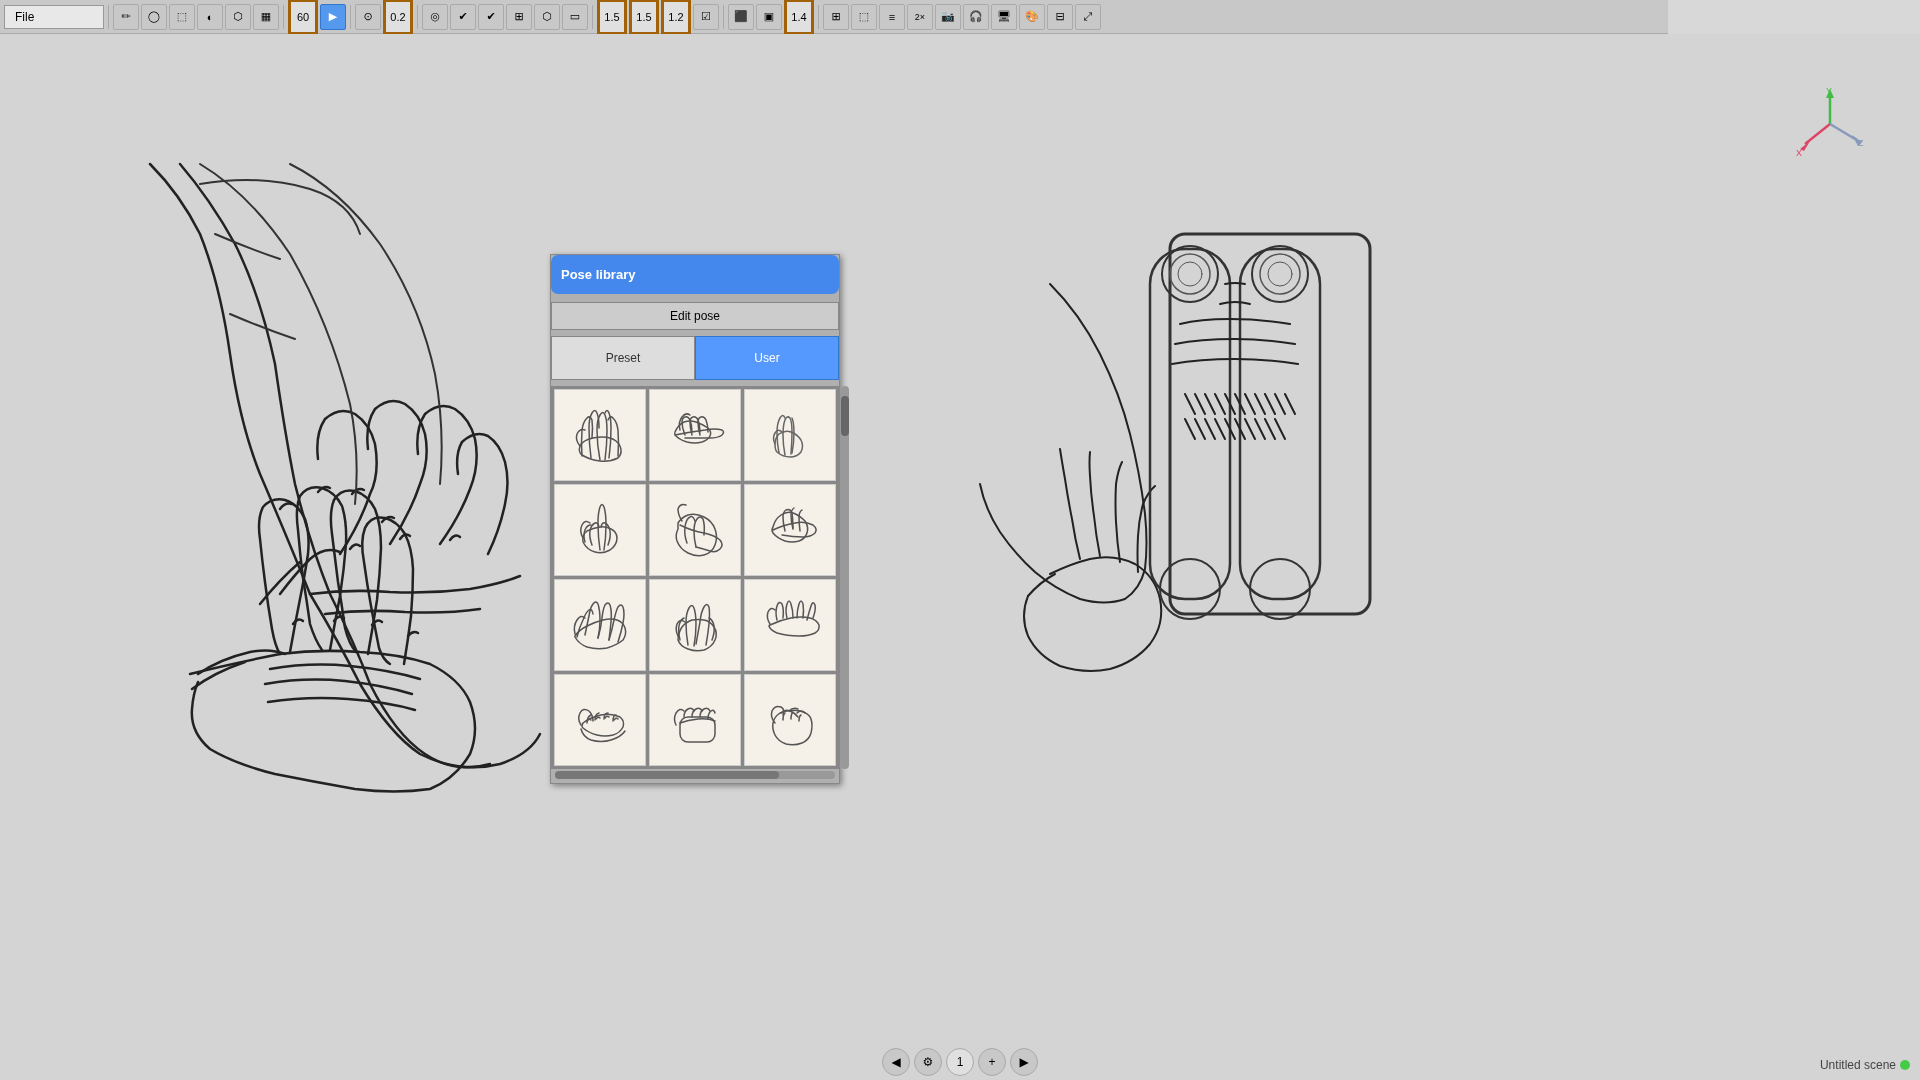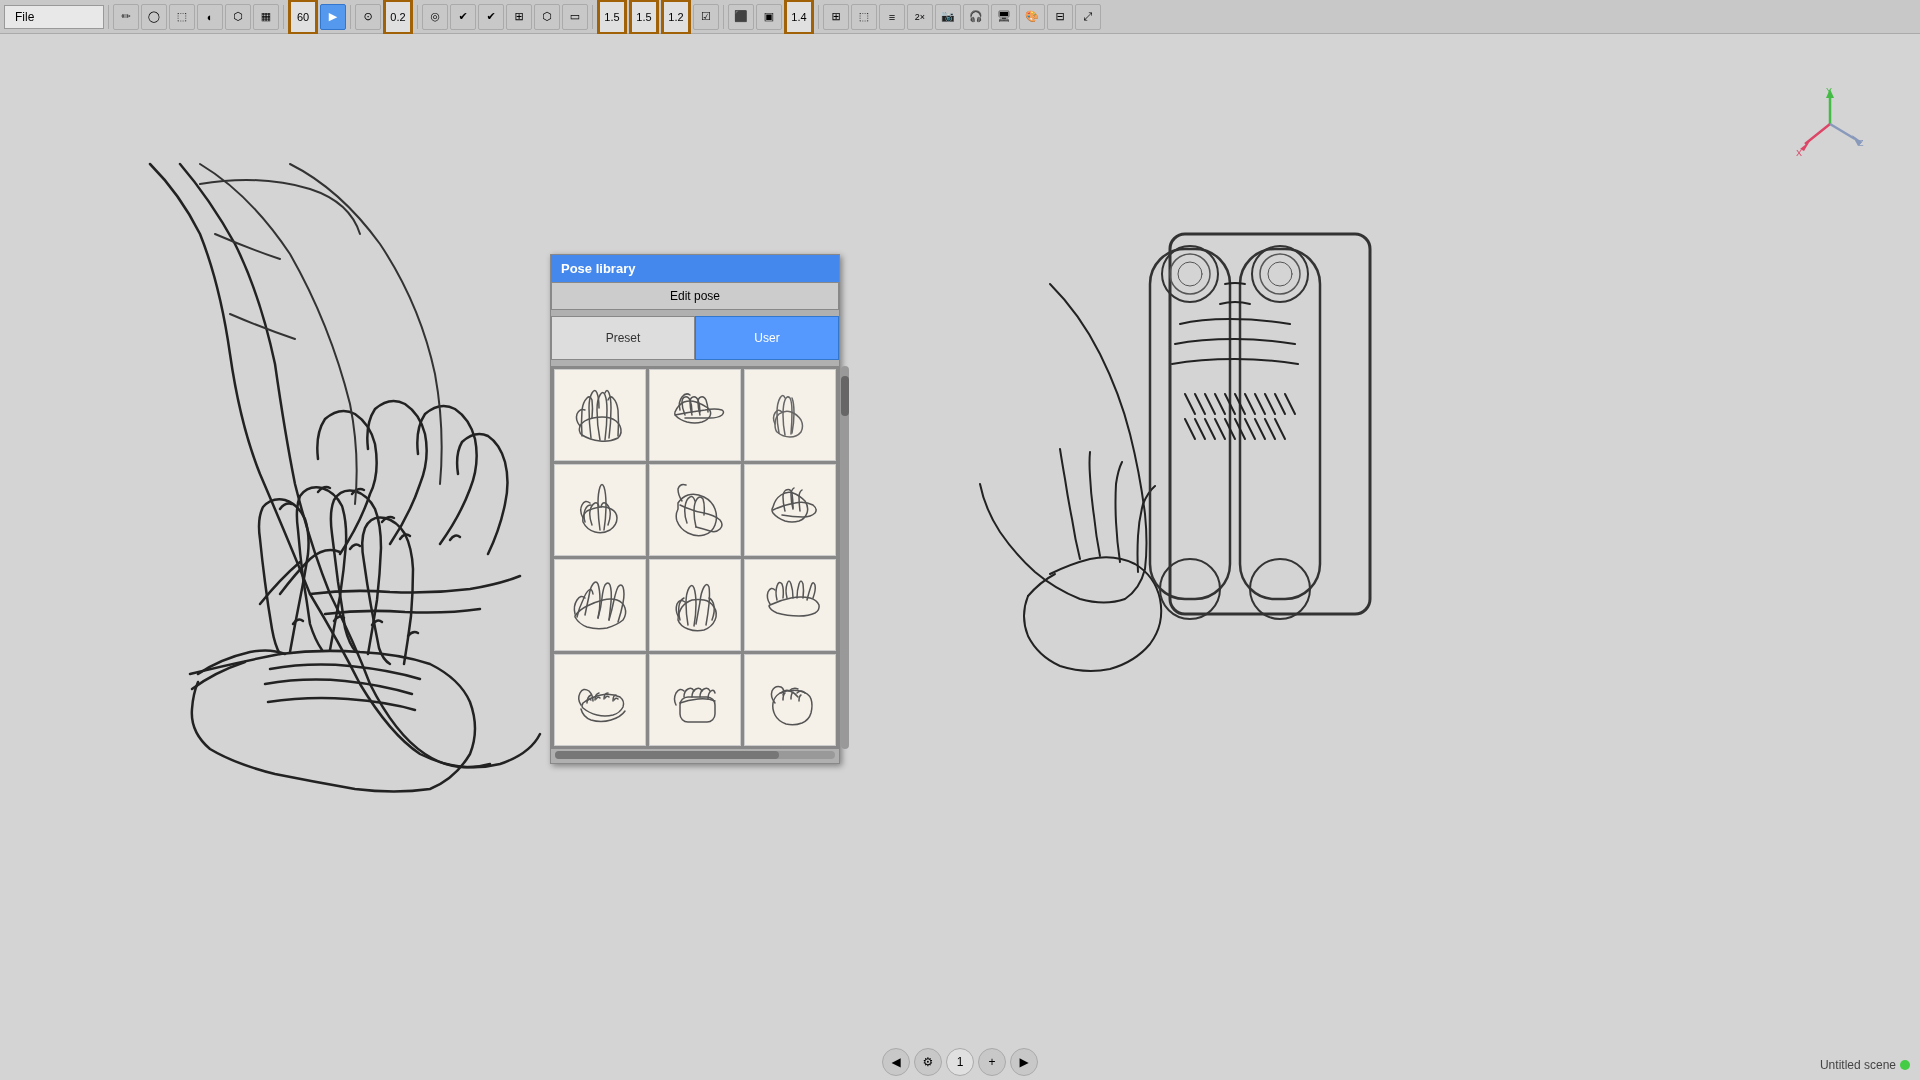--- a/index.html
+++ b/index.html
@@ -10,21 +10,21 @@
       overflow: hidden;
       font-family: Arial, sans-serif;
       position: relative;
     }
 
     
     #toolbar {
       position: absolute;
       top: 0;
       left: 0;
-      width: 1920px;
+      width: 1668px;
       height: 34px;
       background: #c8c8c8;
       border-bottom: 1px solid #aaa;
       display: flex;
       align-items: center;
       padding: 0 4px;
       gap: 2px;
     }
     .toolbar-file {
       background: #e8e8e8;
@@ -106,26 +106,28 @@
       top: 220px;
       left: 550px;
       width: 290px;
       background: #b0b0b0;
       border: 1px solid #888;
       box-shadow: 2px 2px 6px rgba(0,0,0,0.4);
     }
     #pose-library-titlebar {
       background: #4488ee;
       color: white;
-      padding: 6px 10px;
+      padding: 12px 10px;
       font-size: 13px;
       font-weight: bold;
       cursor: move;
+      border-radius: 7px;
     }
     #pose-library-body {
+      margin-top: 8px;
     }
     .pose-edit-pose {
       background: #cccccc;
       border: 1px solid #888;
       width: 100%;
       height: 28px;
       font-size: 12px;
       cursor: pointer;
       margin-bottom: 6px;
       display: flex;

